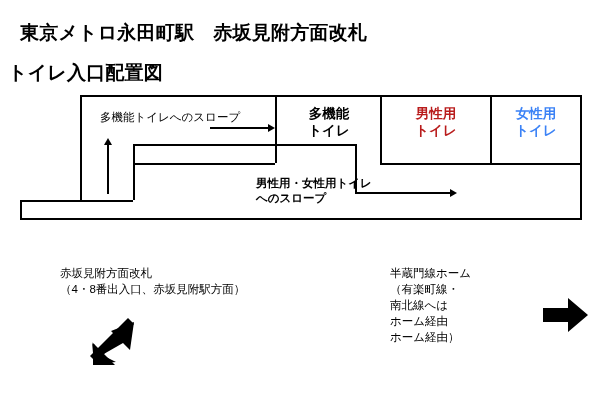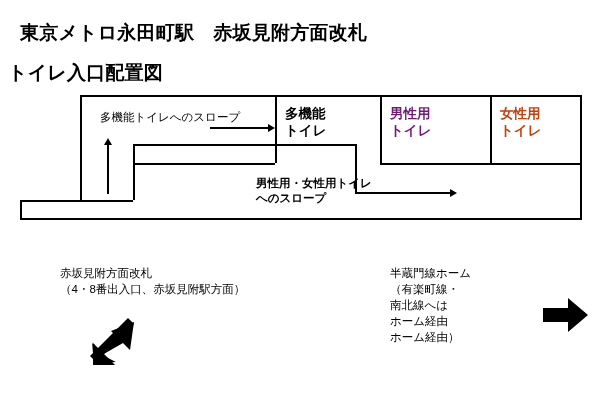--- a/index.html
+++ b/index.html
@@ -34,24 +34,25 @@
   
   .ln { background: #000000; }
   .h { height: 1.5px; }
   .v { width: 1.5px; }
 
   
   .room-label {
     font-size: 13.5px;
     font-weight: bold;
     line-height: 17px;
+    text-align: center;
     white-space: nowrap;
   }
-  .blue { color: #701a75; }
-  .red  { color: #c2410c; }
+  .blue { color: #b91c1c; }
+  .red  { color: #3b82f6; }
 
   
   .note {
     font-size: 11.5px;
     line-height: 15px;
     white-space: nowrap;
     margin-left: 12px;
   }
 
   

